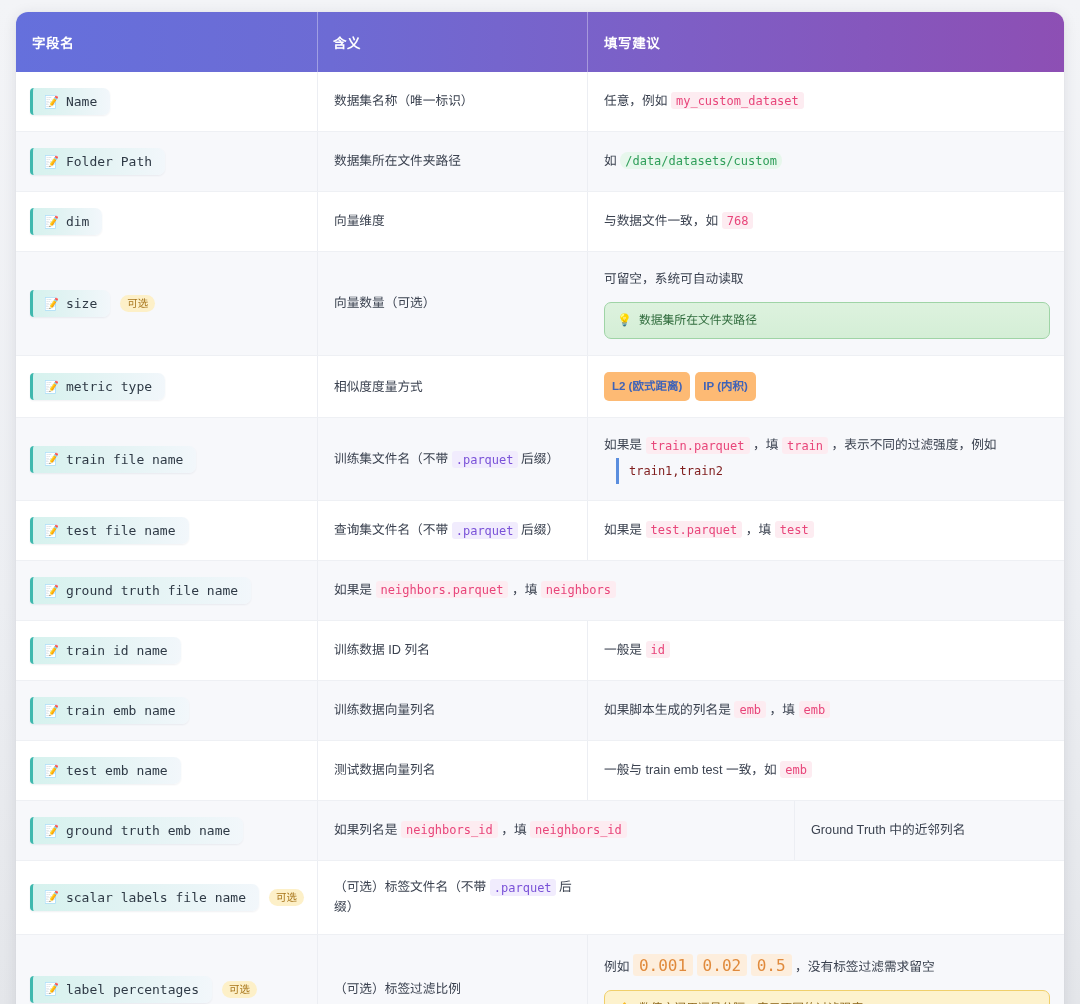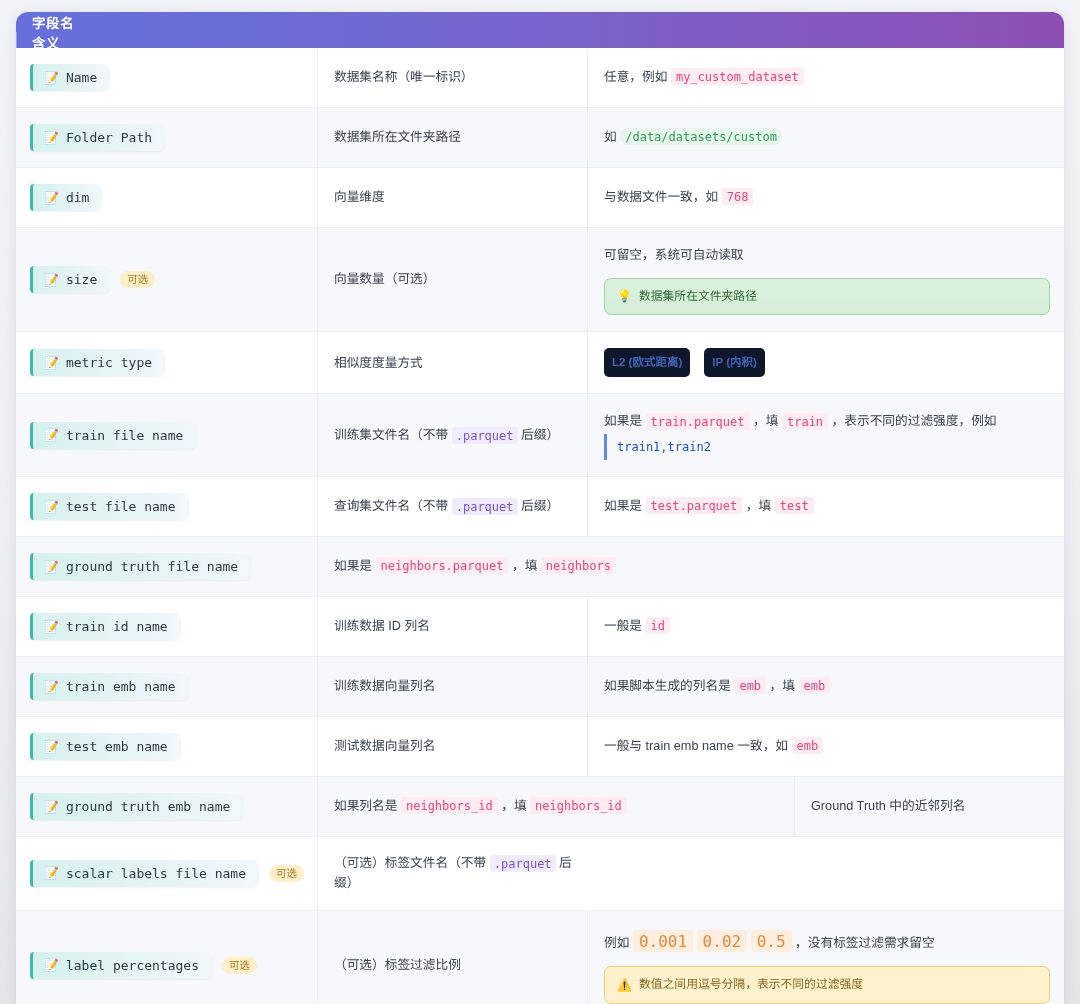--- a/index.html
+++ b/index.html
@@ -22,23 +22,22 @@
     width: 1048px;
     background: #ffffff;
     border-radius: 12px;
     overflow: hidden;
     box-shadow: 0 2px 14px rgba(40, 44, 63, 0.10), 0 0 1px rgba(40,44,63,0.10);
   }
 
   
   .thead {
     display: flex;
-    height: 36px;
+    height: 60px;
     background: linear-gradient(90deg, #6570dc 0%, #6d6bd4 30%, #7d5fc6 62%, #8d4fb4 100%);
-    flex-direction: column;
   }
   .th {
     display: flex;
     align-items: center;
     font-size: 13.5px;
     font-weight: bold;
     color: #ffffff;
     letter-spacing: .6px;
     box-sizing: border-box;
   }
@@ -138,38 +137,38 @@
     font-family: "DejaVu Sans Mono", "Liberation Mono", monospace;
     font-size: 16px;
     background: #fdeedd;
     color: #e08a3c;
     border-radius: 3px;
     padding: 1.5px 6px;
   }
 
   .badge-blue {
     display: inline-block;
-    background: #0f172a;
+    background: #fdba74;
     color: #3f63b8;
     font-size: 11.5px;
     font-weight: bold;
     border-radius: 5px;
     padding: 4px 8px;
-    margin-right: 14px;
+    margin-right: 5px;
     white-space: nowrap;
   }
 
   .quote-inline {
     display: inline-block;
     border-left: 3px solid #5b8ede;
     padding: 2px 10px 2px 10px;
-    margin-left: 0;
+    margin-left: 12px;
     font-family: "DejaVu Sans Mono", "Liberation Mono", monospace;
     font-size: 12px;
-    color: #1d4ed8;
+    color: #7f1d1d;
     vertical-align: middle;
   }
 
   .callout {
     margin-top: 10px;
     border-radius: 7px;
     padding: 9px 12px;
     font-size: 11.8px;
     line-height: 1.5;
     display: flex;
@@ -370,21 +369,21 @@
             <span class="chip">
               <span class="emoji">📝</span>
               <span>test emb name</span>
             </span>
           </div>
         </div>
         <div class="cell c2">
           <div class="meaning">测试数据向量列名</div>
         </div>
         <div class="cell c3">
-          <div class="tip"><span>一般与 train emb name 一致，如 </span><code class="pink">emb</code></div>
+          <div class="tip"><span>一般与 train emb test 一致，如 </span><code class="pink">emb</code></div>
         </div>
       </div>
       <div class="row alt">
         <div class="cell c1">
           <div class="chip-wrap">
             <span class="chip">
               <span class="emoji">📝</span>
               <span>ground truth emb name</span>
             </span>
           </div>

